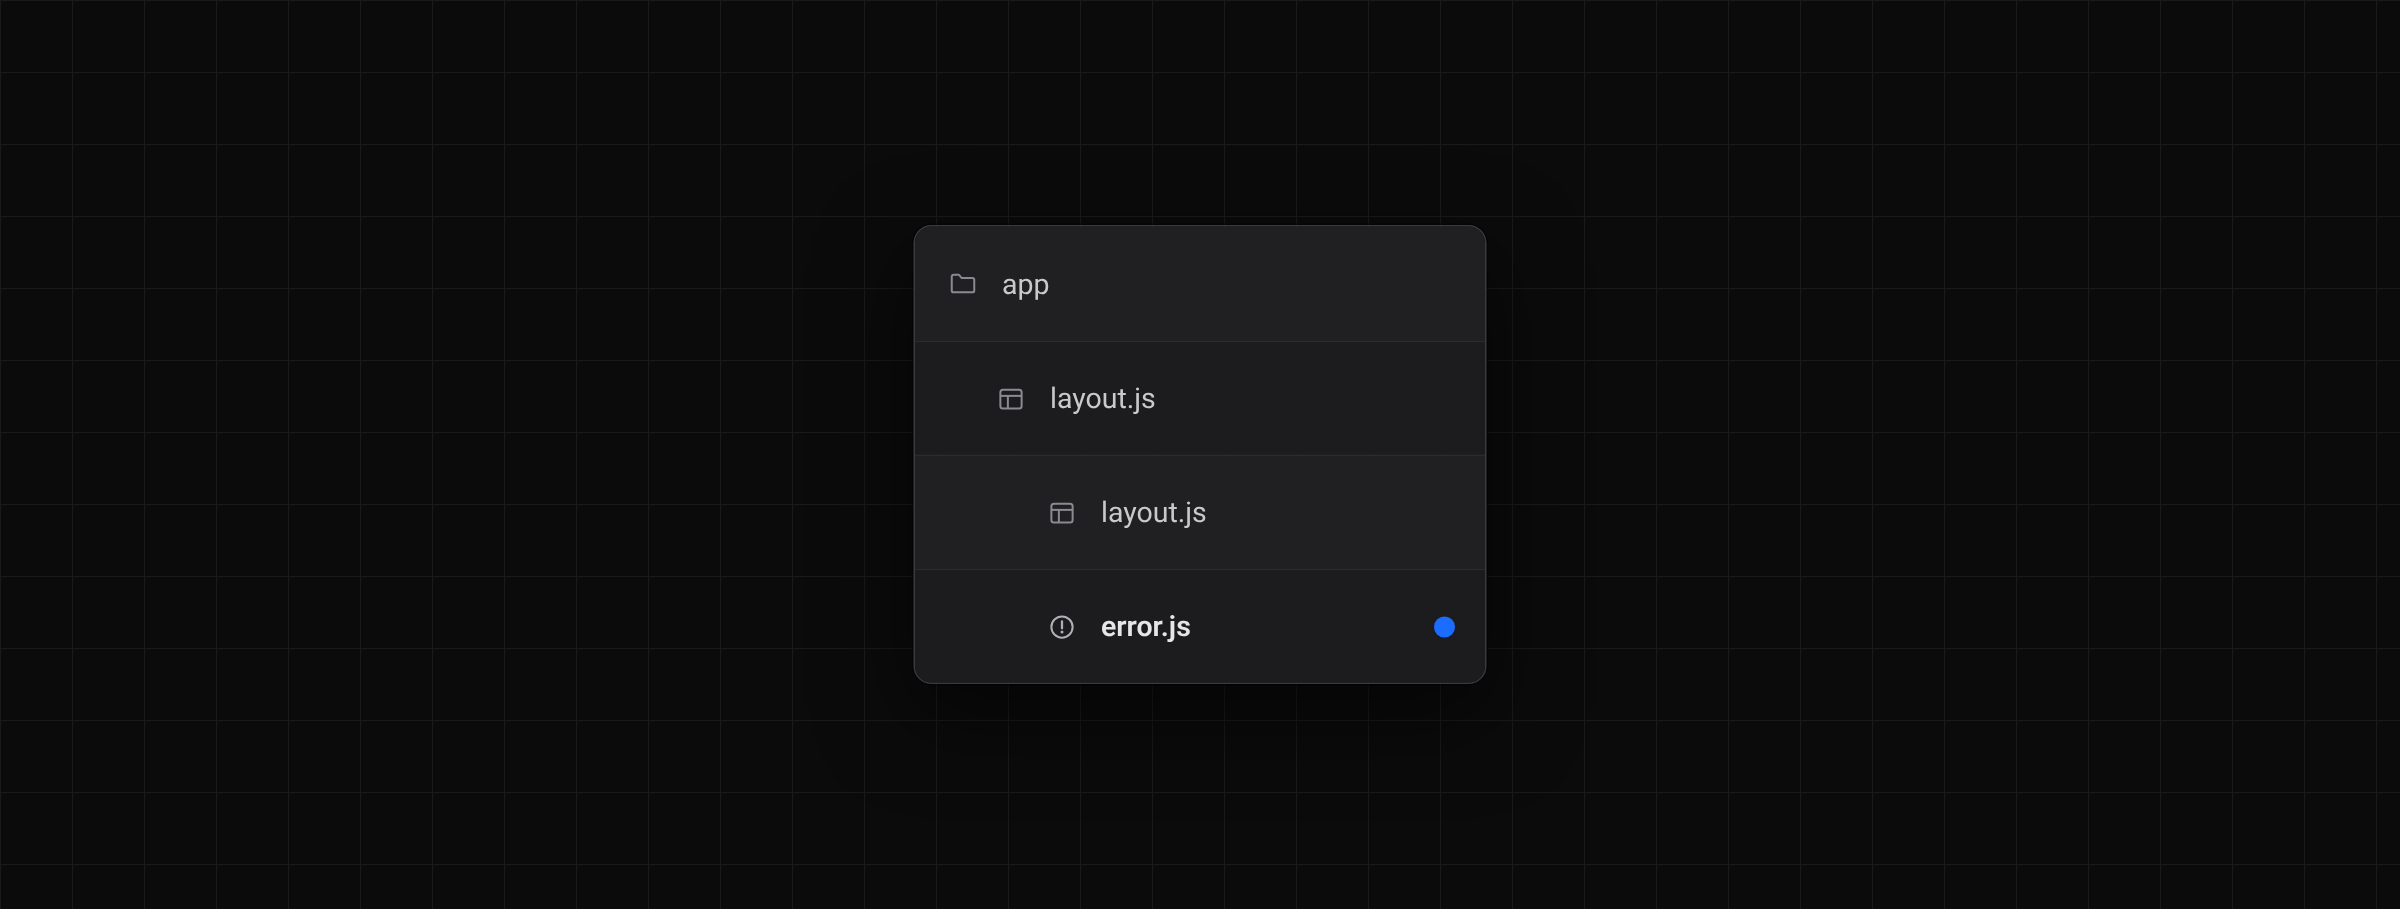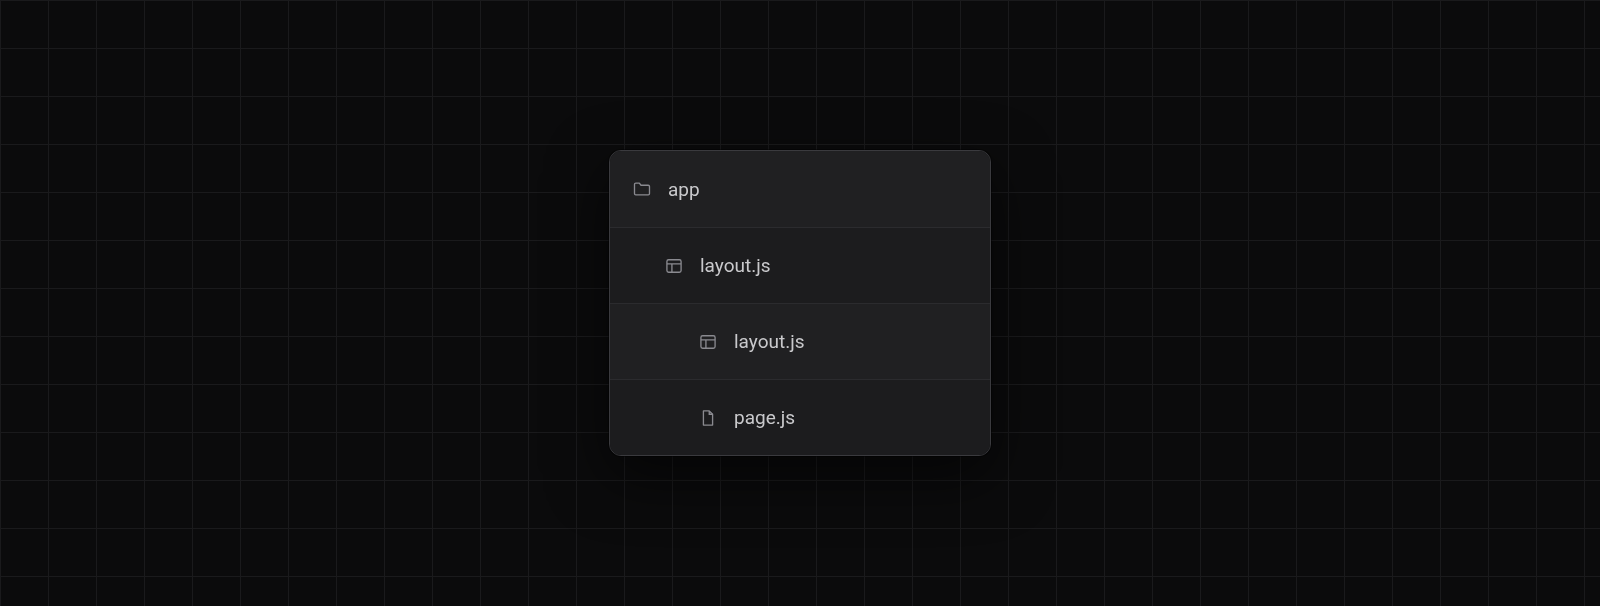--- a/index.html
+++ b/index.html
@@ -117,24 +117,25 @@
   <div class="row ind2">
     <span class="icon">
         <svg>
           <use href="#ico-layout"></use>
         </svg>
       </span>
     <span class="label">layout.js</span>
     <span class="spacer"></span>
   </div>
 
-
-  <div class="row ind2">
+  <div class="row ind2 hl">
     <span class="icon">
         <svg>
-          <use href="#ico-page"></use>
+          <use href="#ico-error"></use>
         </svg>
       </span>
-    <span class="label">page.js</span>
+    <span class="label">error.js</span>
     <span class="spacer"></span>
+    <span class="dot"></span>
   </div>
+
 
 </div>
 
 </body></html>

